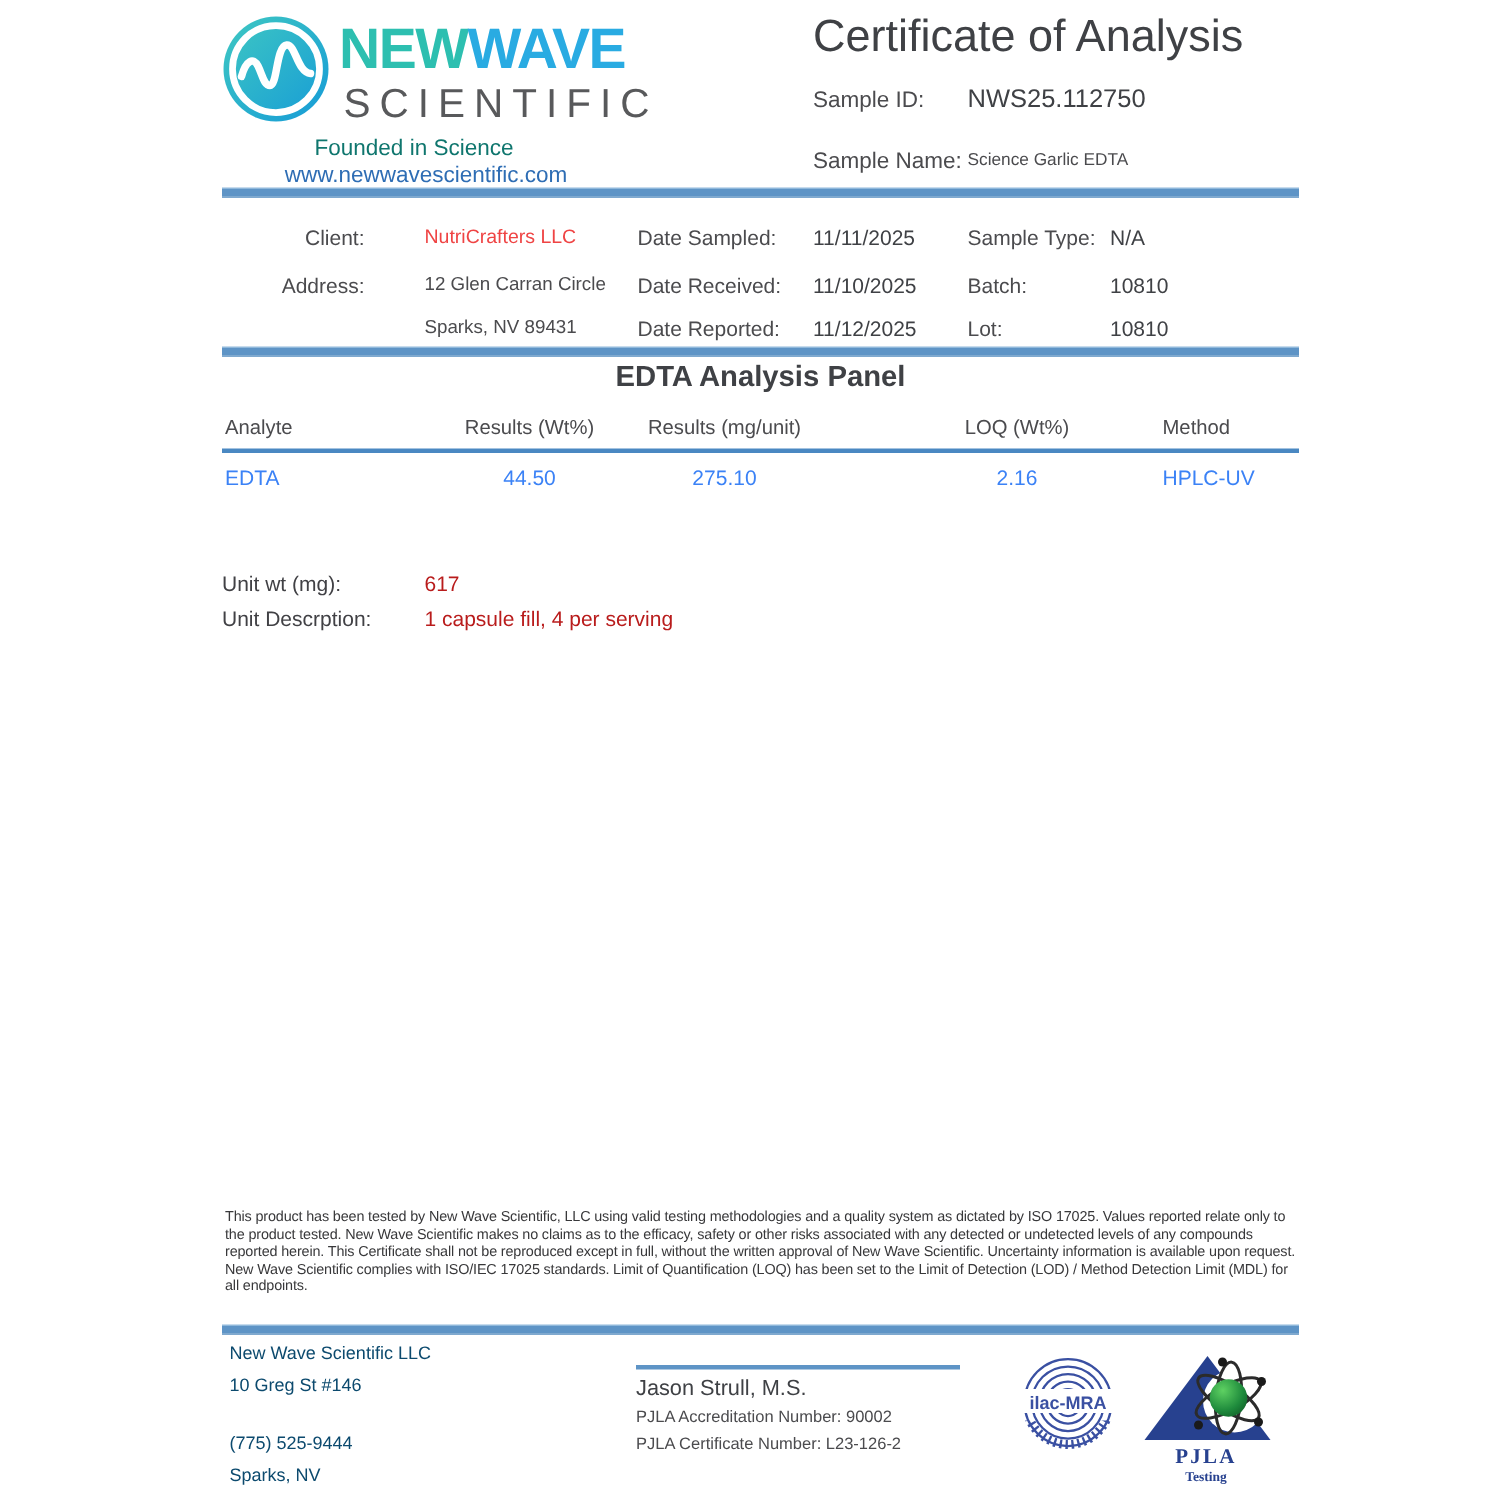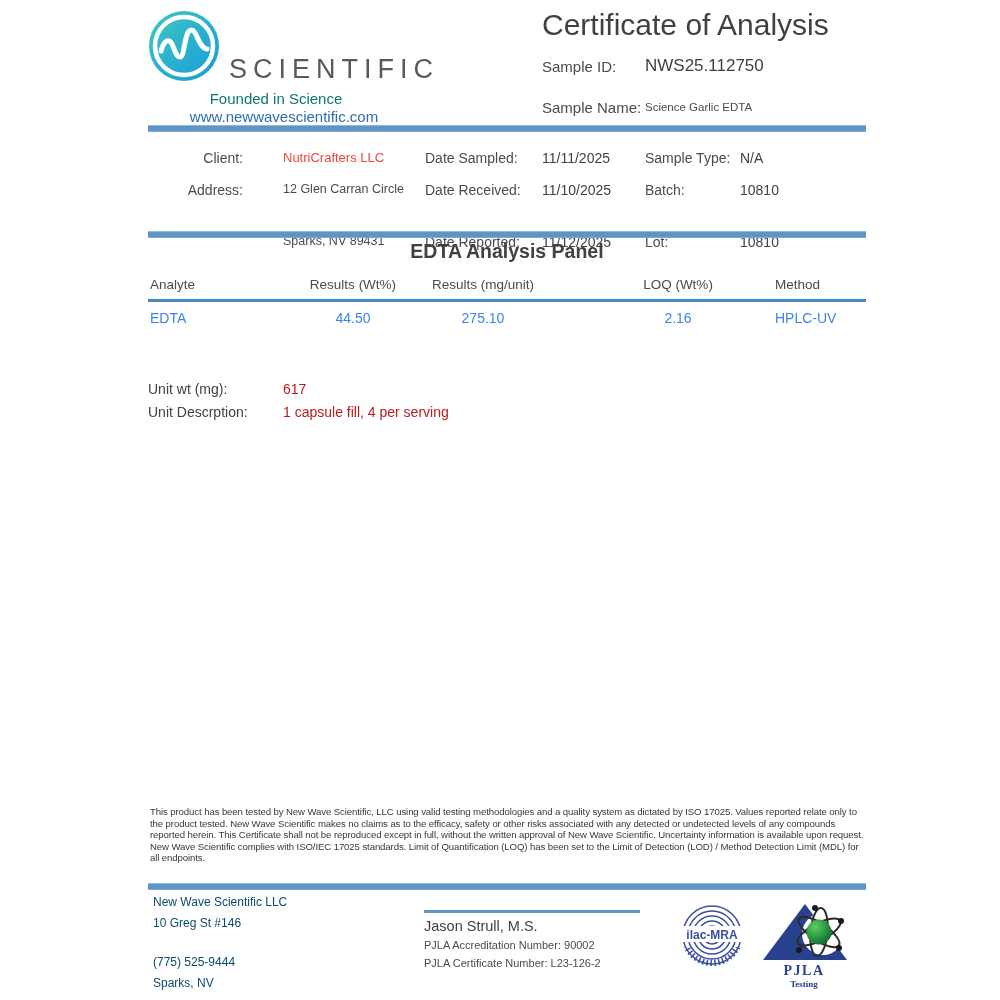--- a/index.html
+++ b/index.html
@@ -21,21 +21,21 @@
   .sample-id-value{left:645px;top:56px;font-size:17px;color:#3f4145;}
   .sample-name-label{left:542px;top:99px;font-size:15px;}
   .sample-name-value{left:645px;top:101px;font-size:11.5px;color:#4b4b4e;}
   
   .bar{left:148px;width:718px;height:7px;background:linear-gradient(#8fb8db 0 15%,#5e94c6 15% 80%,#7fa9cf 80% 100%);}
   .bar-1{top:125px;}
   .bar-2{top:231px;}
   .bar-3{top:883px;}
   .thinline{left:148px;width:718px;height:3px;background:#4a88c2;top:299px;}
   
-  .row1{top:150px;} .row2{top:182px;} .row3{top:211px;margin-top:23px;}
+  .row1{top:150px;} .row2{top:182px;} .row3{top:211px;}
   .colA{left:148px;width:95px;text-align:right;font-size:14px;}
   .colB{left:283px;font-size:12.5px;color:#4b4b4e;}
   .colB1{left:283px;font-size:13px;color:#ef4444;}
   .colC{left:425px;font-size:14px;}
   .colD{left:542px;font-size:14px;color:#3f4145;}
   .colE{left:645px;font-size:14px;}
   .colF{left:740px;font-size:14px;color:#3f4145;}
   
   .panel-title{left:148px;top:240px;width:718px;text-align:center;font-size:19.5px;font-weight:700;color:#3f4145;}
   .th{top:277px;font-size:13.5px;color:#4b4b4e;}
@@ -66,20 +66,23 @@
       <linearGradient id="wavegrad" x1="0" y1="0" x2="1" y2="1">
         <stop offset="0" stop-color="#3fc8c2"></stop>
         <stop offset="1" stop-color="#169bd7"></stop>
       </linearGradient>
     </defs>
     <circle cx="36" cy="36" r="35" fill="url(#wavegrad)"></circle>
     <circle cx="36" cy="36" r="29" fill="none" stroke="#ffffff" stroke-width="4.5"></circle>
     <path d="M13,41 C16,30 21,28 24,34 C27,40 28,47 32,47 C37,47 36,21 43,20 C49,19 50,38 59,39" fill="none" stroke="#ffffff" stroke-width="5" stroke-linecap="round"></path>
   </svg>
 
+  <div class="abs wordmark">
+    <span class="nw-new">NEW</span><span class="nw-wave">WAVE</span>
+  </div>
   <div class="abs brand-sub">SCIENTIFIC</div>
   <div class="abs brand-tagline">Founded in Science</div>
   <a href="#" class="abs brand-url">www.newwavescientific.com</a>
 
   <div class="abs doc-title">Certificate of Analysis</div>
   <div class="abs lbl sample-id-label">Sample ID:</div>
   <div class="abs sample-id-value">NWS25.112750</div>
   <div class="abs lbl sample-name-label">Sample Name:</div>
   <div class="abs sample-name-value">Science Garlic EDTA</div>
 

